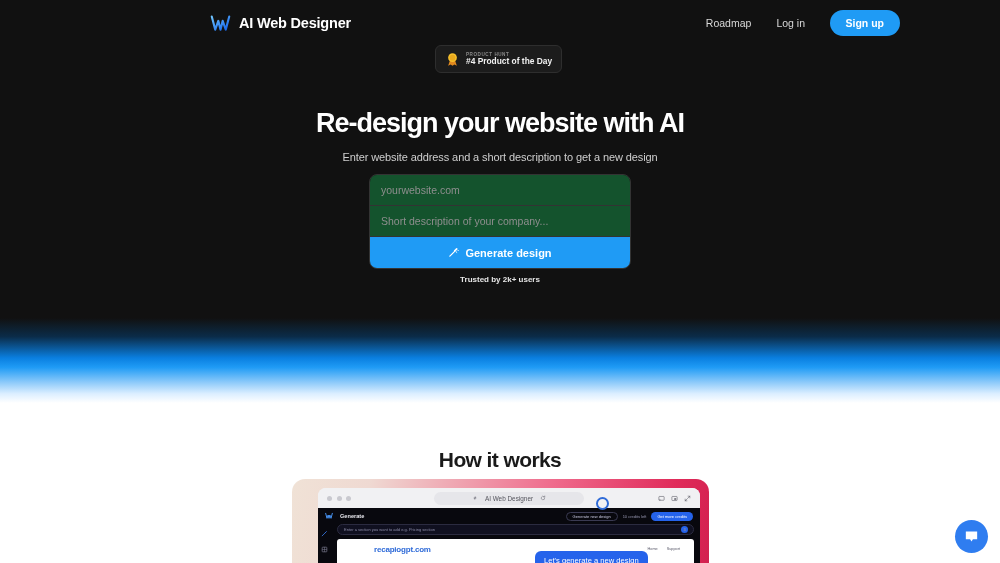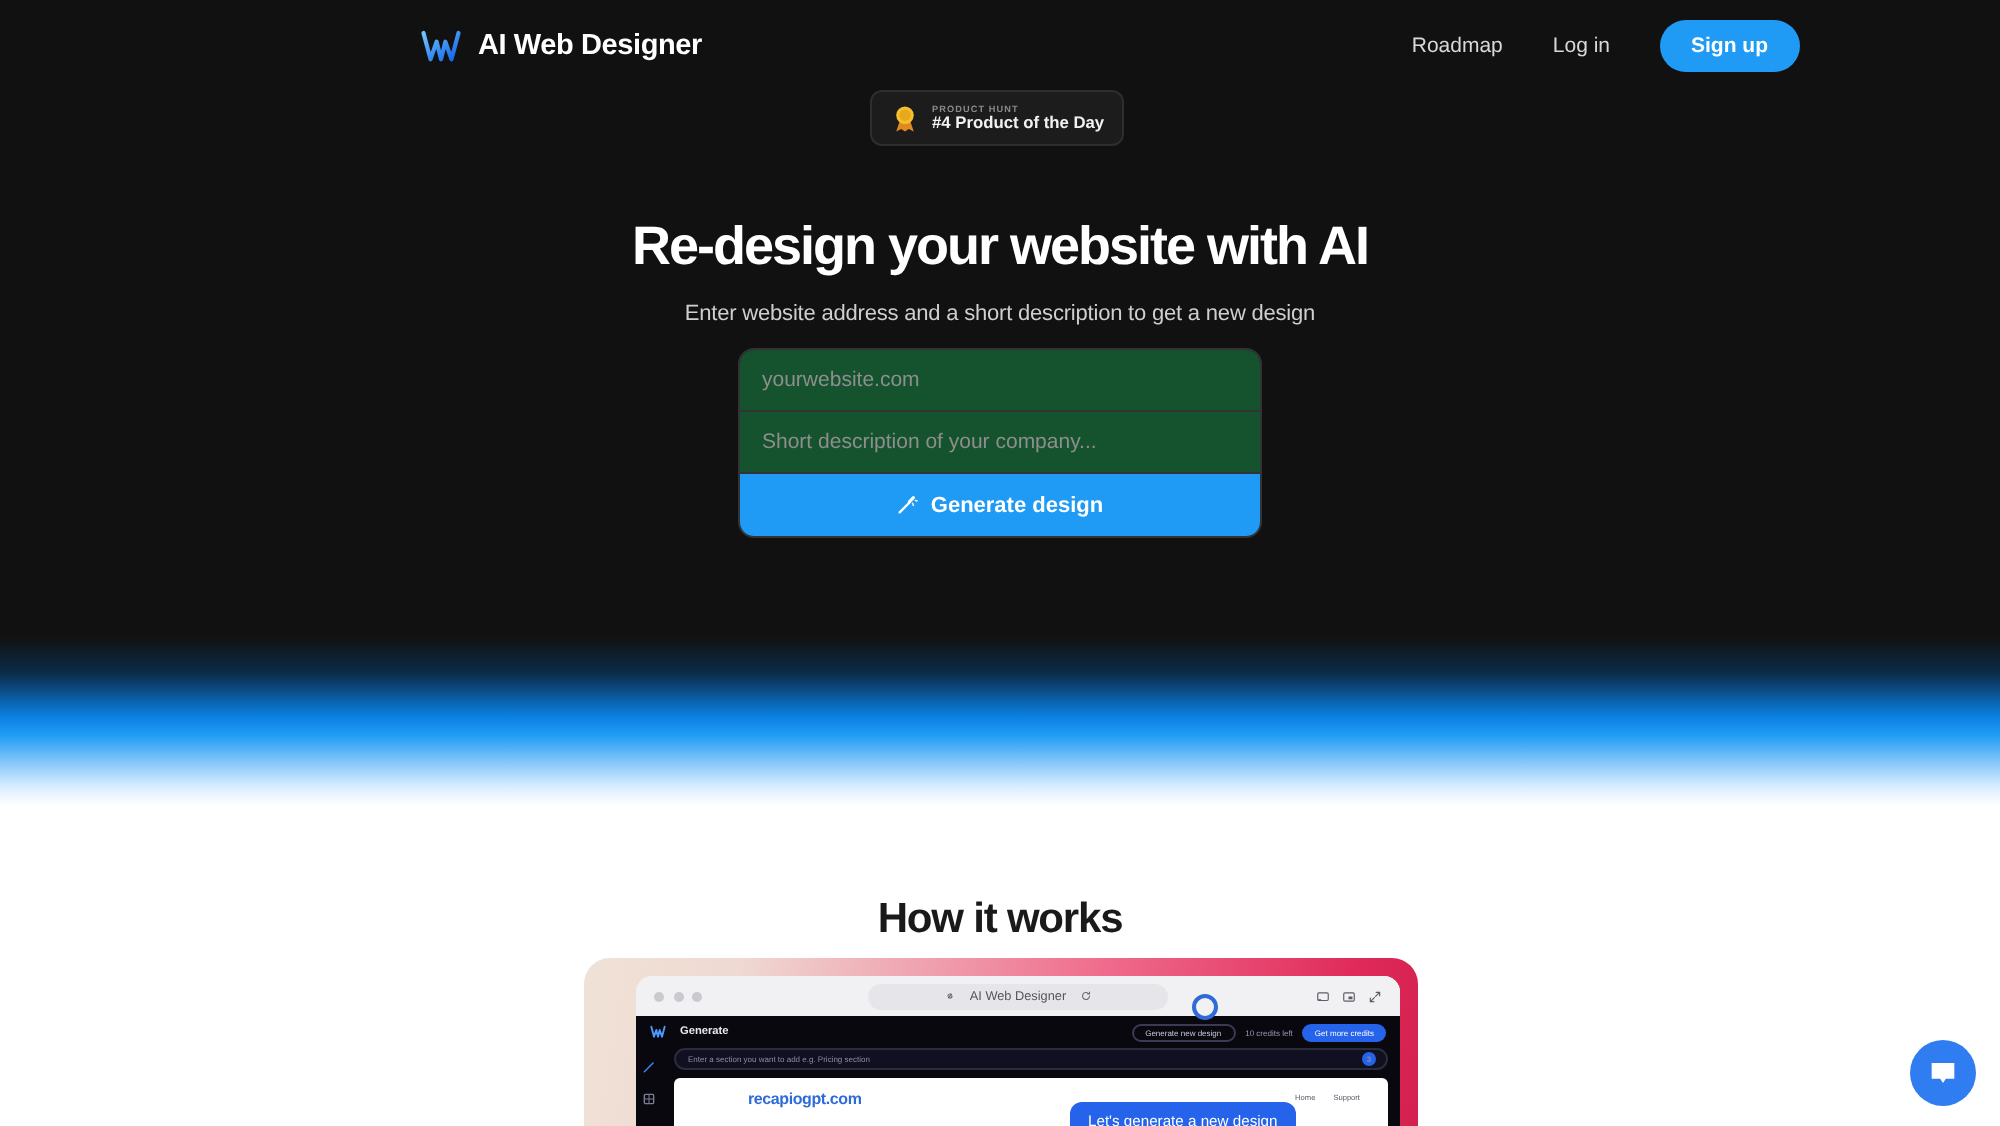--- a/index.html
+++ b/index.html
@@ -221,20 +221,21 @@
     <button class="gen-btn">
       <svg class="wand" viewBox="0 0 24 24">
         <path d="M4 20 L15 9" stroke="#fff" stroke-width="2.6" stroke-linecap="round"></path>
         <path d="M14.5 8.5 L19 4" stroke="#fff" stroke-width="3.4" stroke-linecap="round"></path>
         <path d="M18 10 l1 2.5 M21 7 l2 .6" stroke="#fff" stroke-width="1.5" stroke-linecap="round"></path>
       </svg>
       <span>Generate design</span>
     </button>
   </div>
 
+  <div class="trusted">Trusted by 2k+ users</div>
 
   <div class="hiw">How it works</div>
 
   <div class="mock-frame">
     <div class="mock-window">
 
       <div class="mock-chrome">
         <div class="lights">
           <i></i>
           <i></i>

